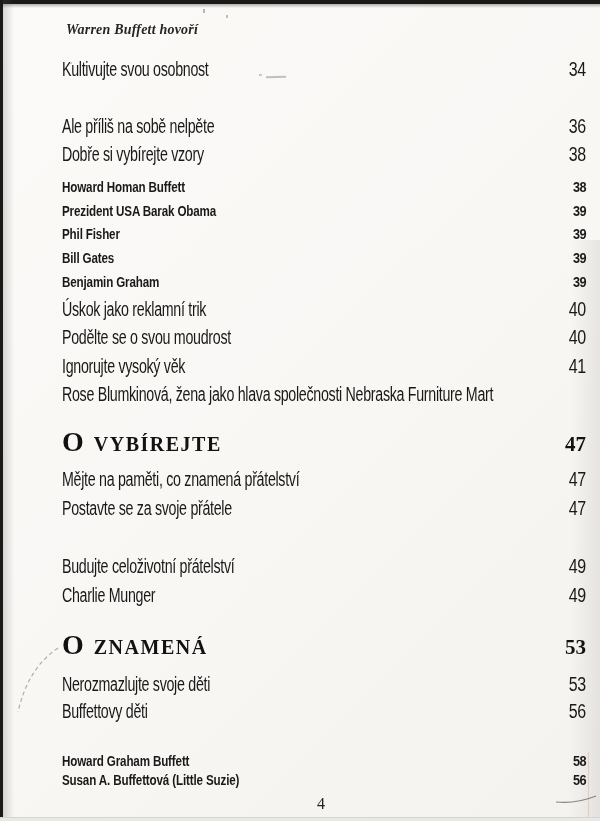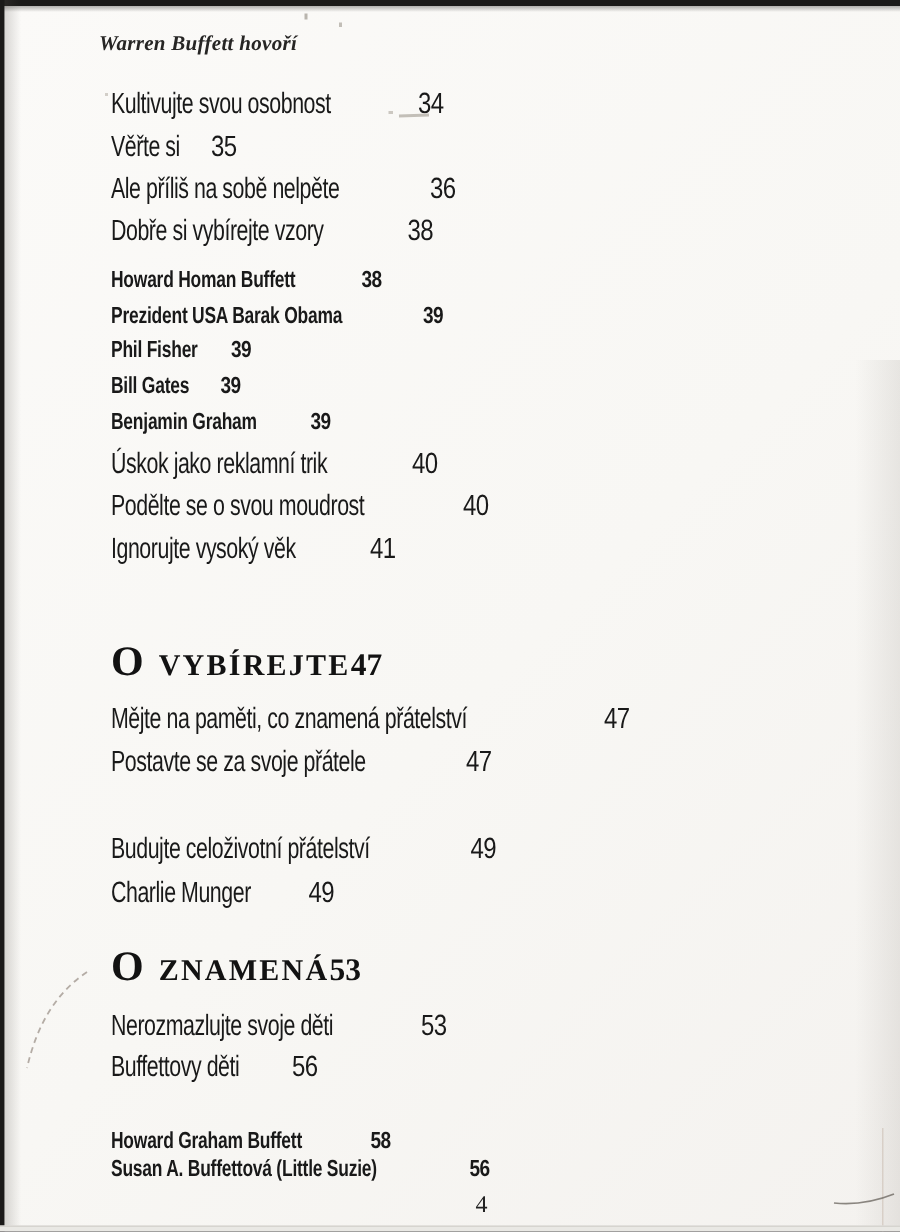--- a/index.html
+++ b/index.html
@@ -25,23 +25,22 @@
     position:absolute;left:66px;top:22px;
     font-family:"Liberation Serif",serif;
     font-style:italic;font-weight:bold;
     font-size:14px;letter-spacing:.2px;color:#262524;
     white-space:nowrap;
   }
 
   
   .row{
     position:absolute;left:62px;right:14px;
-    display:flex;align-items:baseline;
+    display:flex;justify-content:space-between;align-items:baseline;
     line-height:1;
-    margin-left:12px;
   }
   .row .lbl{
     font-size:19.5px;letter-spacing:-.4px;white-space:nowrap;
     transform:scaleX(.73);transform-origin:0 50%;
     color:#191919;
   }
   .row .num{
     font-size:19.5px;letter-spacing:-.5px;
     transform:scaleX(.82);transform-origin:100% 50%;
     color:#191919;
@@ -86,24 +85,20 @@
   <div class="right-shade artifact"></div>
   <div class="right-line artifact"></div>
   <div class="edge-bottom artifact"></div>
 
   <div class="running-header">Warren Buffett hovoří</div>
 
   <div class="row normal" style="top:60px">
     <span class="lbl">Kultivujte svou osobnost</span>
     <span class="num">34</span>
   </div>
-  <div class="row normal" style="top:89px">
-    <span class="lbl">Věřte si</span>
-    <span class="num">35</span>
-  </div>
   <div class="row normal" style="top:117px">
     <span class="lbl">Ale příliš na sobě nelpěte</span>
     <span class="num">36</span>
   </div>
   <div class="row normal" style="top:145px">
     <span class="lbl">Dobře si vybírejte vzory</span>
     <span class="num">38</span>
   </div>
   <div class="row bold" style="top:179px">
     <span class="lbl">Howard Homan Buffett</span>
@@ -129,20 +124,24 @@
     <span class="lbl">Úskok jako reklamní trik</span>
     <span class="num">40</span>
   </div>
   <div class="row normal" style="top:328px">
     <span class="lbl">Podělte se o svou moudrost</span>
     <span class="num">40</span>
   </div>
   <div class="row normal" style="top:357px">
     <span class="lbl">Ignorujte vysoký věk</span>
     <span class="num">41</span>
+  </div>
+  <div class="row normal" style="top:385px">
+    <span class="lbl">Rose Blumkinová, žena jako hlava společnosti Nebraska Furniture Mart</span>
+
   </div>
   <div class="row heading" style="top:428px">
     <span class="lbl">O vybírejte</span>
     <span class="num">47</span>
   </div>
   <div class="row normal" style="top:470px">
     <span class="lbl">Mějte na paměti, co znamená přátelství</span>
     <span class="num">47</span>
   </div>
   <div class="row normal" style="top:499px">

